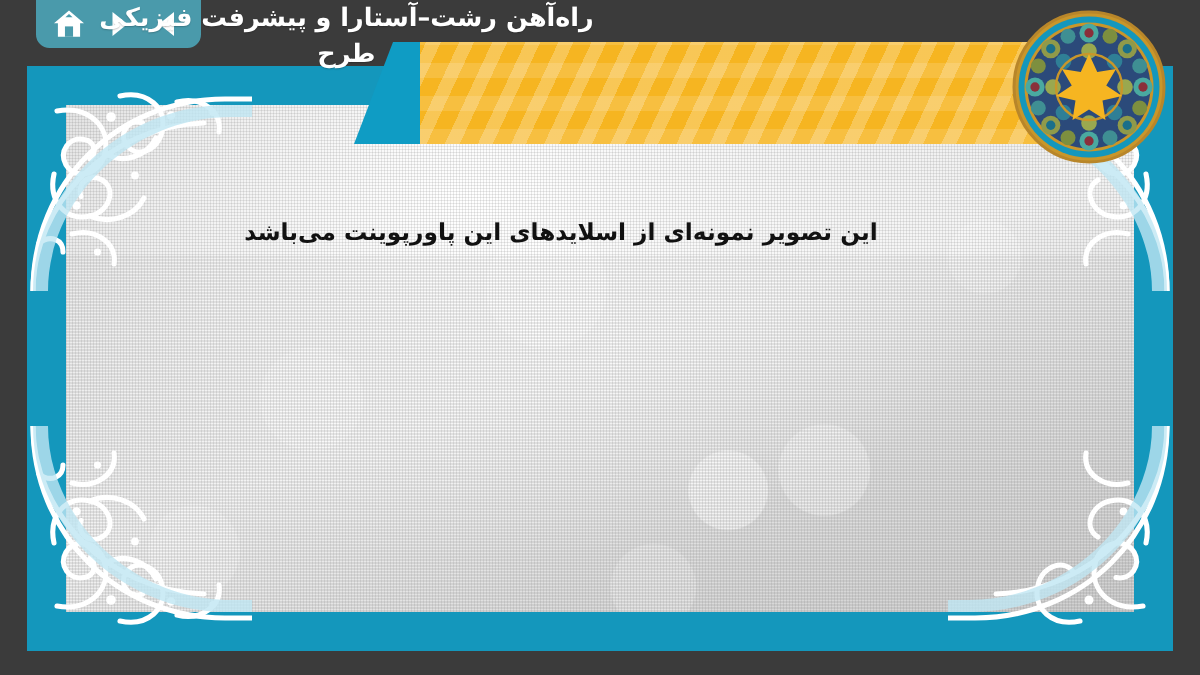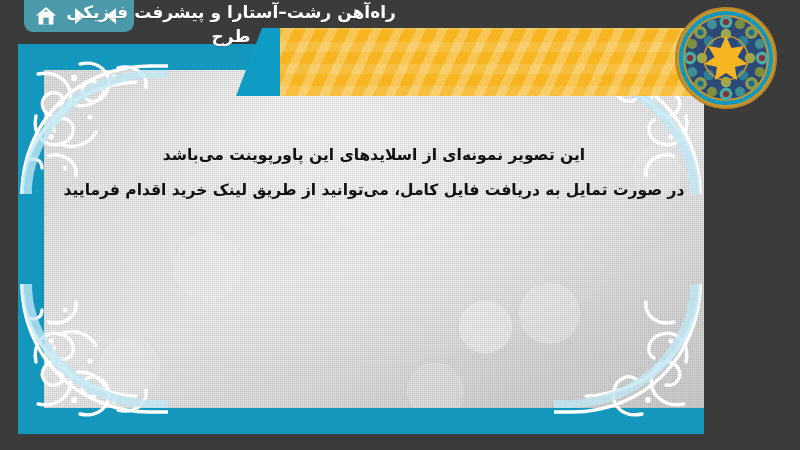--- a/index.html
+++ b/index.html
@@ -45,21 +45,21 @@
     width: 26px; height: 22px;
     display: flex; align-items: center; justify-content: center;
     cursor: pointer;
   }
   .navbtn svg { display: block; }
 
   
   #frame {
     position: absolute;
     left: 18px; top: 44px;
-    width: 686px; height: 390px;
+    width: 764px; height: 390px;
     background: #1497bc;
     z-index: 10;
     overflow: hidden;
   }
 
   
   #inner {
     position: absolute;
     left: 26px; top: 26px;
     width: 712px; height: 338px;
@@ -287,21 +287,20 @@
         <g fill="#ffffff">
           <circle cx="56" cy="34" r="3"></circle>
           <circle cx="33" cy="93" r="2.6"></circle>
         </g>
         <path d="M4 150 C4 82, 64 26, 134 26 L150 26 L150 34 L136 34 C70 34, 14 88, 14 150 Z" fill="#bfe6f2" opacity="0.8"></path>
       </svg>
     </div>
 
     <div id="body-text">
       <div class="bline">این تصویر نمونه‌ای از اسلایدهای این پاورپوینت می‌باشد</div>
-      <div class="bline">در صورت تمایل به دریافت فایل کامل، می‌توانید از طریق لینک خرید اقدام فرمایید</div>
     </div>
   </div>
 
   <div id="banner">
     <div id="banner-notch"></div>
     <div id="banner-tab"></div>
   </div>
 
   <div id="title">ارزیابی تملک ۲۸۵ هکتار از اراضی پروژه
 راه‌آهن رشت–آستارا و پیشرفت فیزیکی

